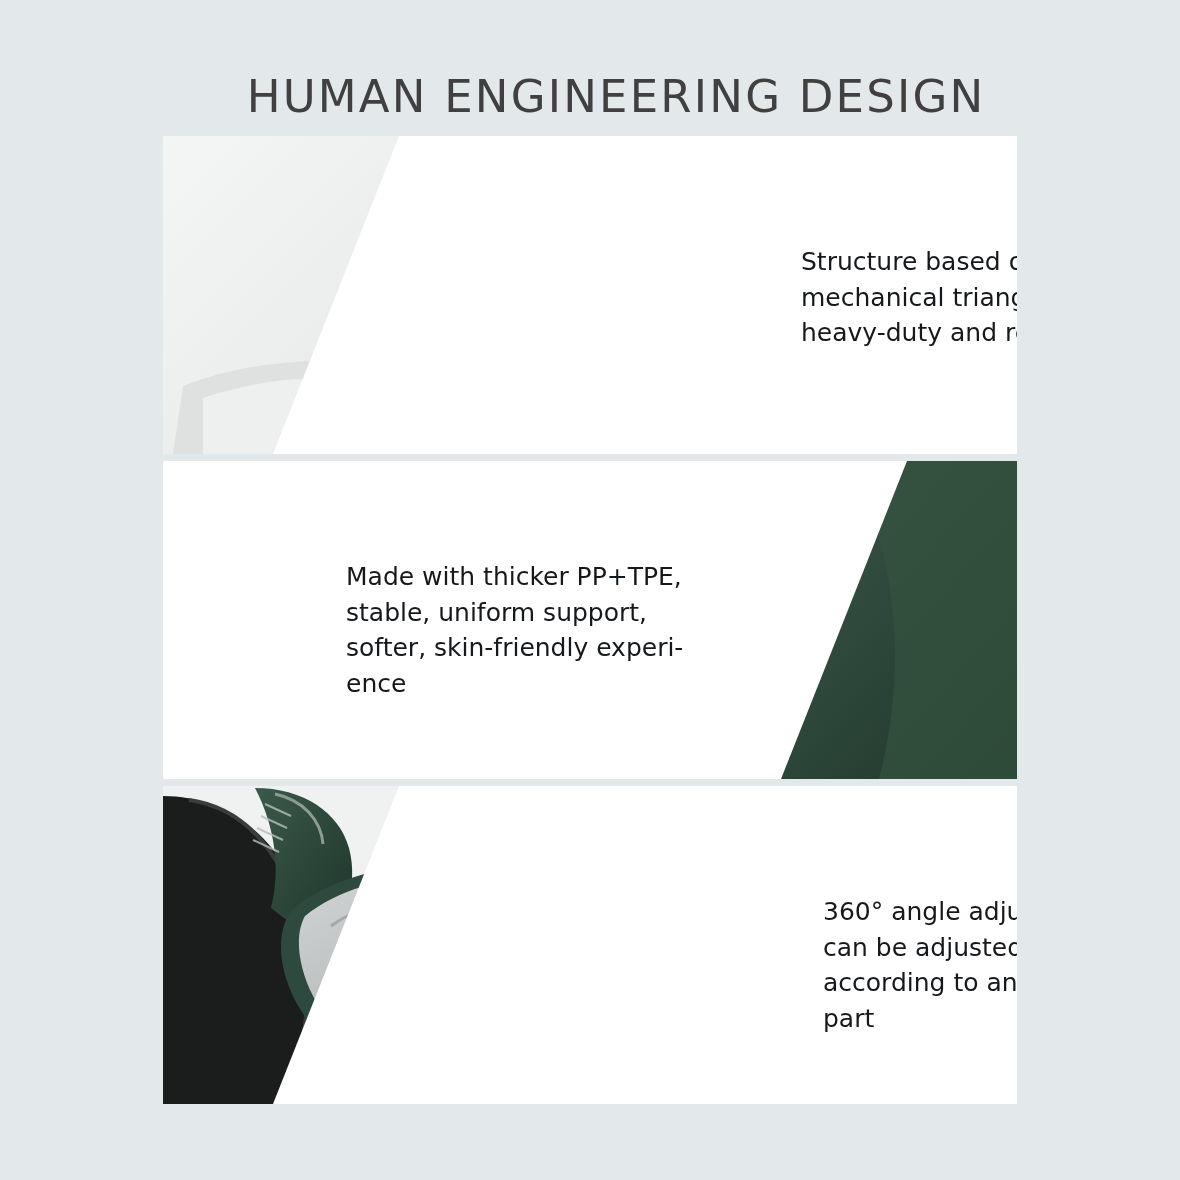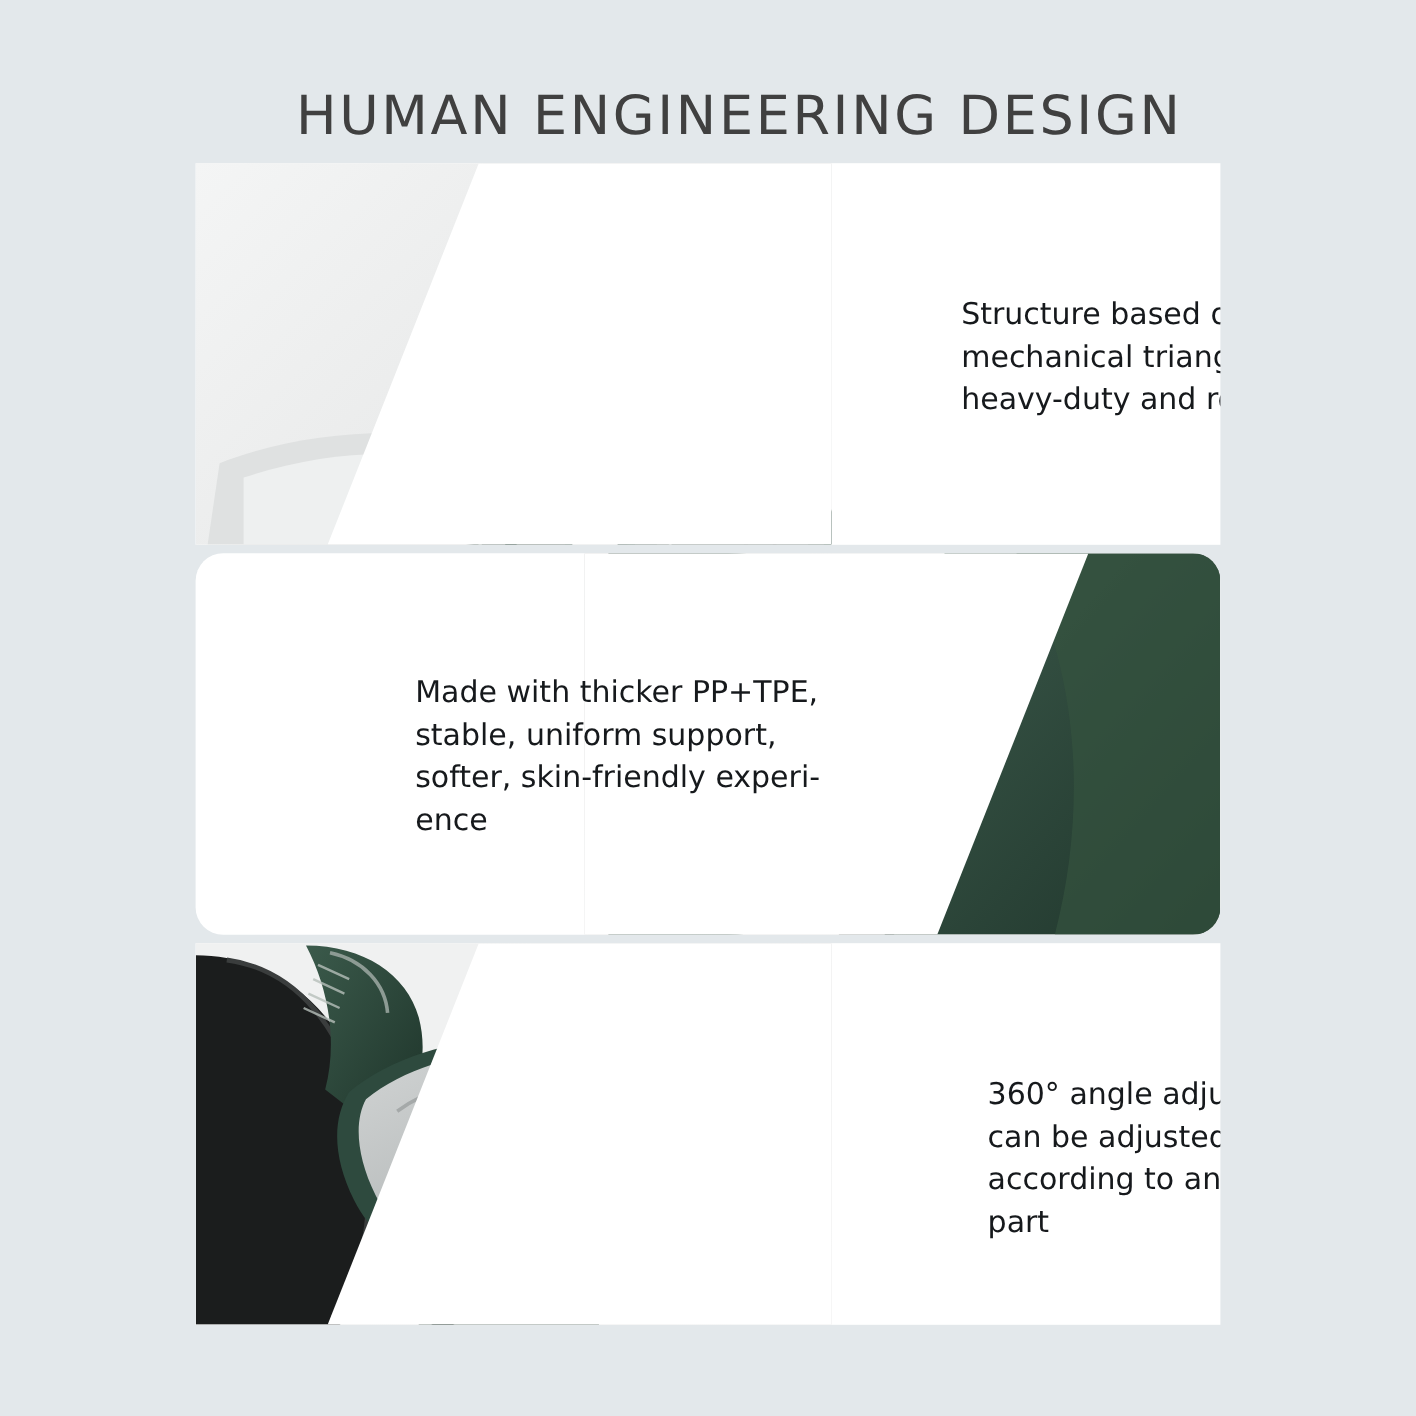--- a/index.html
+++ b/index.html
@@ -34,21 +34,21 @@
   }
 
   .panel {
     position: absolute;
     left: 163px;
     width: 854px;
     background: #ffffff;
     overflow: hidden;
   }
   #panel-1 { top: 136px;  height: 318px; }
-  #panel-2 { top: 461px;  height: 318px; border-radius: 23px; }
+  #panel-2 { top: 461px;  height: 318px; }
   #panel-3 { top: 786px;  height: 318px; }
 
   
   .img-half {
     position: absolute;
     top: 0;
     height: 100%;
     overflow: hidden;
     background: #f0f1f1;
   }

